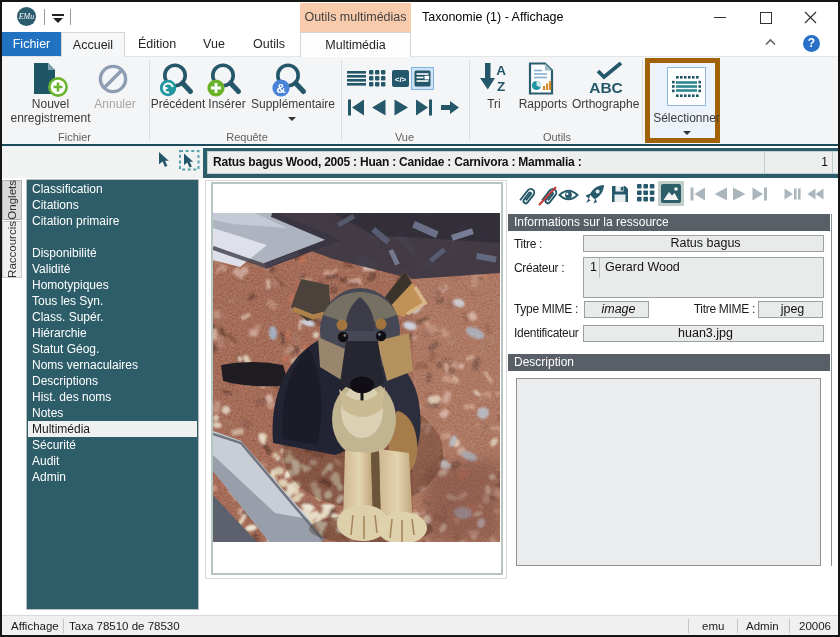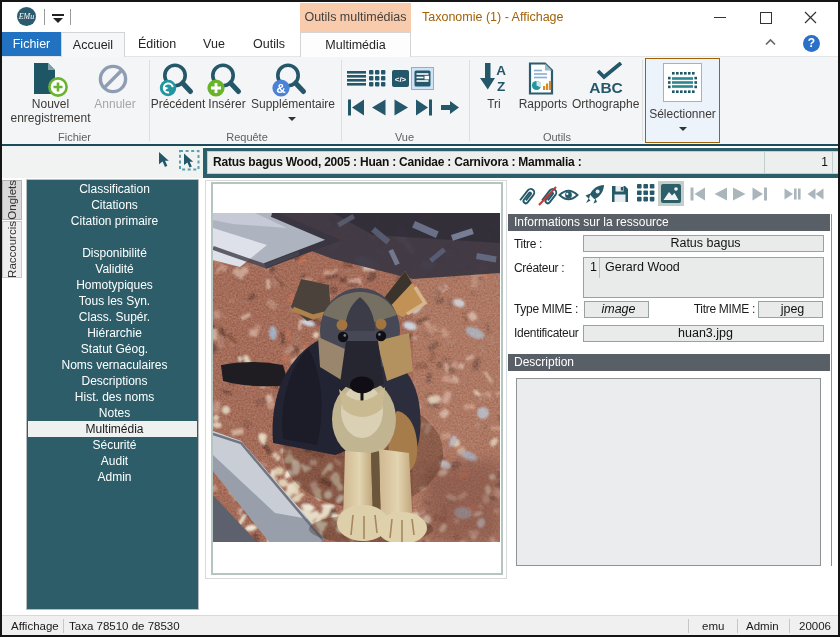--- a/index.html
+++ b/index.html
@@ -7,54 +7,54 @@
 body { font-family:"Liberation Sans", sans-serif; position:relative; background:#fff; }
 #frame { position:absolute; left:0; top:0; width:840px; height:637px; border:2px solid #151515; pointer-events:none; z-index:99; }
 
 #titlebar { position:absolute; left:2px; top:2px; width:836px; height:30px; background:#fff; }
 #logo { position:absolute; left:15px; top:5px; width:19px; height:19px; border-radius:50%; background:#2a5c6d; color:#fff; font-family:"Liberation Serif",serif; font-style:italic; font-size:8px; text-align:center; line-height:19px; }
 .qsep { position:absolute; top:7px; width:1px; height:16px; background:#9a9a9a; }
 #qdd { position:absolute; left:50px; top:12px; width:12px; }
 #qdd .bar { height:2px; background:#222; margin-bottom:2px; }
 #qdd .tri { width:0; height:0; border-left:5px solid transparent; border-right:5px solid transparent; border-top:5px solid #222; margin-left:1px; }
 #peach { position:absolute; left:298px; top:1px; width:111px; height:29px; background:#f8cbad; color:#43413e; font-size:12.5px; text-align:center; line-height:29px; }
-#wtitle { position:absolute; left:420px; top:0; height:30px; line-height:30px; font-size:12.5px; color:#a16207; }
+#wtitle { position:absolute; left:420px; top:0; height:30px; line-height:30px; font-size:12.5px; color:#000000; }
 .wbtn { position:absolute; top:0px; width:45px; height:30px; }
 #wmin  { left:696px; } #wmax { left:741px; } #wcls { left:786px; }
 #wmin:after { content:""; position:absolute; left:16px; top:15px; width:12px; height:1px; background:#333; }
 #wmax:after { content:""; position:absolute; left:17px; top:10px; width:10px; height:10px; border:1px solid #333; }
 
 #tabrow { position:absolute; left:2px; top:32px; width:836px; height:25px; background:#fff; border-bottom:1px solid #e4e5e6; }
 .rtab { position:absolute; top:0; height:25px; line-height:25px; font-size:12.5px; color:#252525; text-align:center; }
 #tab-fichier { left:0px; width:59px; height:24px; line-height:24px; background:#2173c2; color:#fff; }
 #tab-accueil { left:59px; width:64px; background:#f6f7f8; border:1px solid #d4d4d4; border-bottom:none; }
 #tab-multi   { left:298px; width:111px; background:#fdfdfd; border:1px solid #d4d4d4; border-bottom:none; }
 
 #ribbon { position:absolute; left:2px; top:57px; width:836px; height:87px; background:#f4f5f6; }
 #ribbonline { position:absolute; left:0px; top:144px; width:840px; height:2px; background:#1c4c5c; z-index:5; }
 .gsep { position:absolute; top:3px; width:1px; height:81px; background:#dddee0; }
 .glabel { position:absolute; top:74px; height:13px; font-size:11px; color:#615f5f; text-align:center; }
 .blabel { position:absolute; font-size:12px; color:#3c3a38; text-align:center; }
 .graylabel { color:#a6a6a6; }
 .dd { position:absolute; width:0; height:0; border-left:4px solid transparent; border-right:4px solid transparent; border-top:4px solid #333; }
-#selbox { position:absolute; left:643px; top:1px; width:75px; height:85px; background:#edf3fb; border:1px solid #a16207; }
+#selbox { position:absolute; left:643px; top:1px; width:75px; height:85px; background:#edf3fb; border:5px solid #a16207; }
 #selicon { position:absolute; left:17px; top:4px; width:39px; height:39px; background:#fff; border:1px solid #8cb8e4; }
 
 #recstrip-l { position:absolute; left:2px; top:146px; width:201px; height:32px; background:#f1f2f2; }
 #recstrip { position:absolute; left:203px; top:148px; width:635px; height:30px; background:#2c5d6a; }
 .recbox { position:absolute; top:3px; height:23px; background:#edefef; border:1px solid #c2cfcf; }
 #recbox1 { left:4px; width:640px; font-size:12px; font-weight:bold; color:#13110e; line-height:21px; padding-left:5px; white-space:nowrap; letter-spacing:-0.22px; }
 #recbox2 { left:561px; width:69px; font-size:12px; color:#13110e; line-height:21px; text-align:right; padding-right:4px; }
 
 .vtab { position:absolute; left:2px; width:20px; color:#333; font-size:11.5px; display:flex; align-items:center; justify-content:center; }
 .vtab span { writing-mode:vertical-rl; transform:rotate(180deg); white-space:nowrap; }
 #vtab1 { top:180px; height:40px; background:#d9d9d9; border:1px solid #b3b3b3; }
 #vtab2 { top:221px; height:57px; background:#efefef; border:1px solid #c9c9c9; }
 #sidebar { position:absolute; left:26px; top:179px; width:173px; height:431px; background:#2d5d69; border:1px solid #b9bdbd; }
-.sitem { position:absolute; left:1px; width:169px; height:16px; line-height:16px; color:#fff; font-size:12px; padding-left:4px; white-space:nowrap;text-align:center; }
+.sitem { position:absolute; left:1px; width:169px; height:16px; line-height:16px; color:#fff; font-size:12px; padding-left:4px; white-space:nowrap; }
 .sitem.sel { background:#eff1f1; color:#191919; }
 
 #mediapanel { position:absolute; left:205px; top:180px; width:302px; height:399px; border:1px solid #d8d9da; background:#fff; }
 #mediainner { position:absolute; left:5px; top:1px; width:292px; height:393px; border:2px solid #b6c5bf; background:#fff; }
 #photo { position:absolute; left:7px; top:32px; width:287px; height:329px; }
 
 .rphdr { position:absolute; left:508px; width:322px; height:17px; background:#595f66; color:#fff; font-size:12px; line-height:17px; padding-left:6px; }
 .rplabel { position:absolute; font-size:12px; letter-spacing:-0.3px; color:#1c1c1c; white-space:nowrap; }
 .rpinput { position:absolute; background:#e9ebeb; border:1px solid #9ba0a2; font-size:12.5px; color:#111; line-height:15px; padding-left:4px; white-space:nowrap;text-align:center; }
 #rightline { position:absolute; left:831px; top:214px; width:1px; height:352px; background:#8a8f93; }

